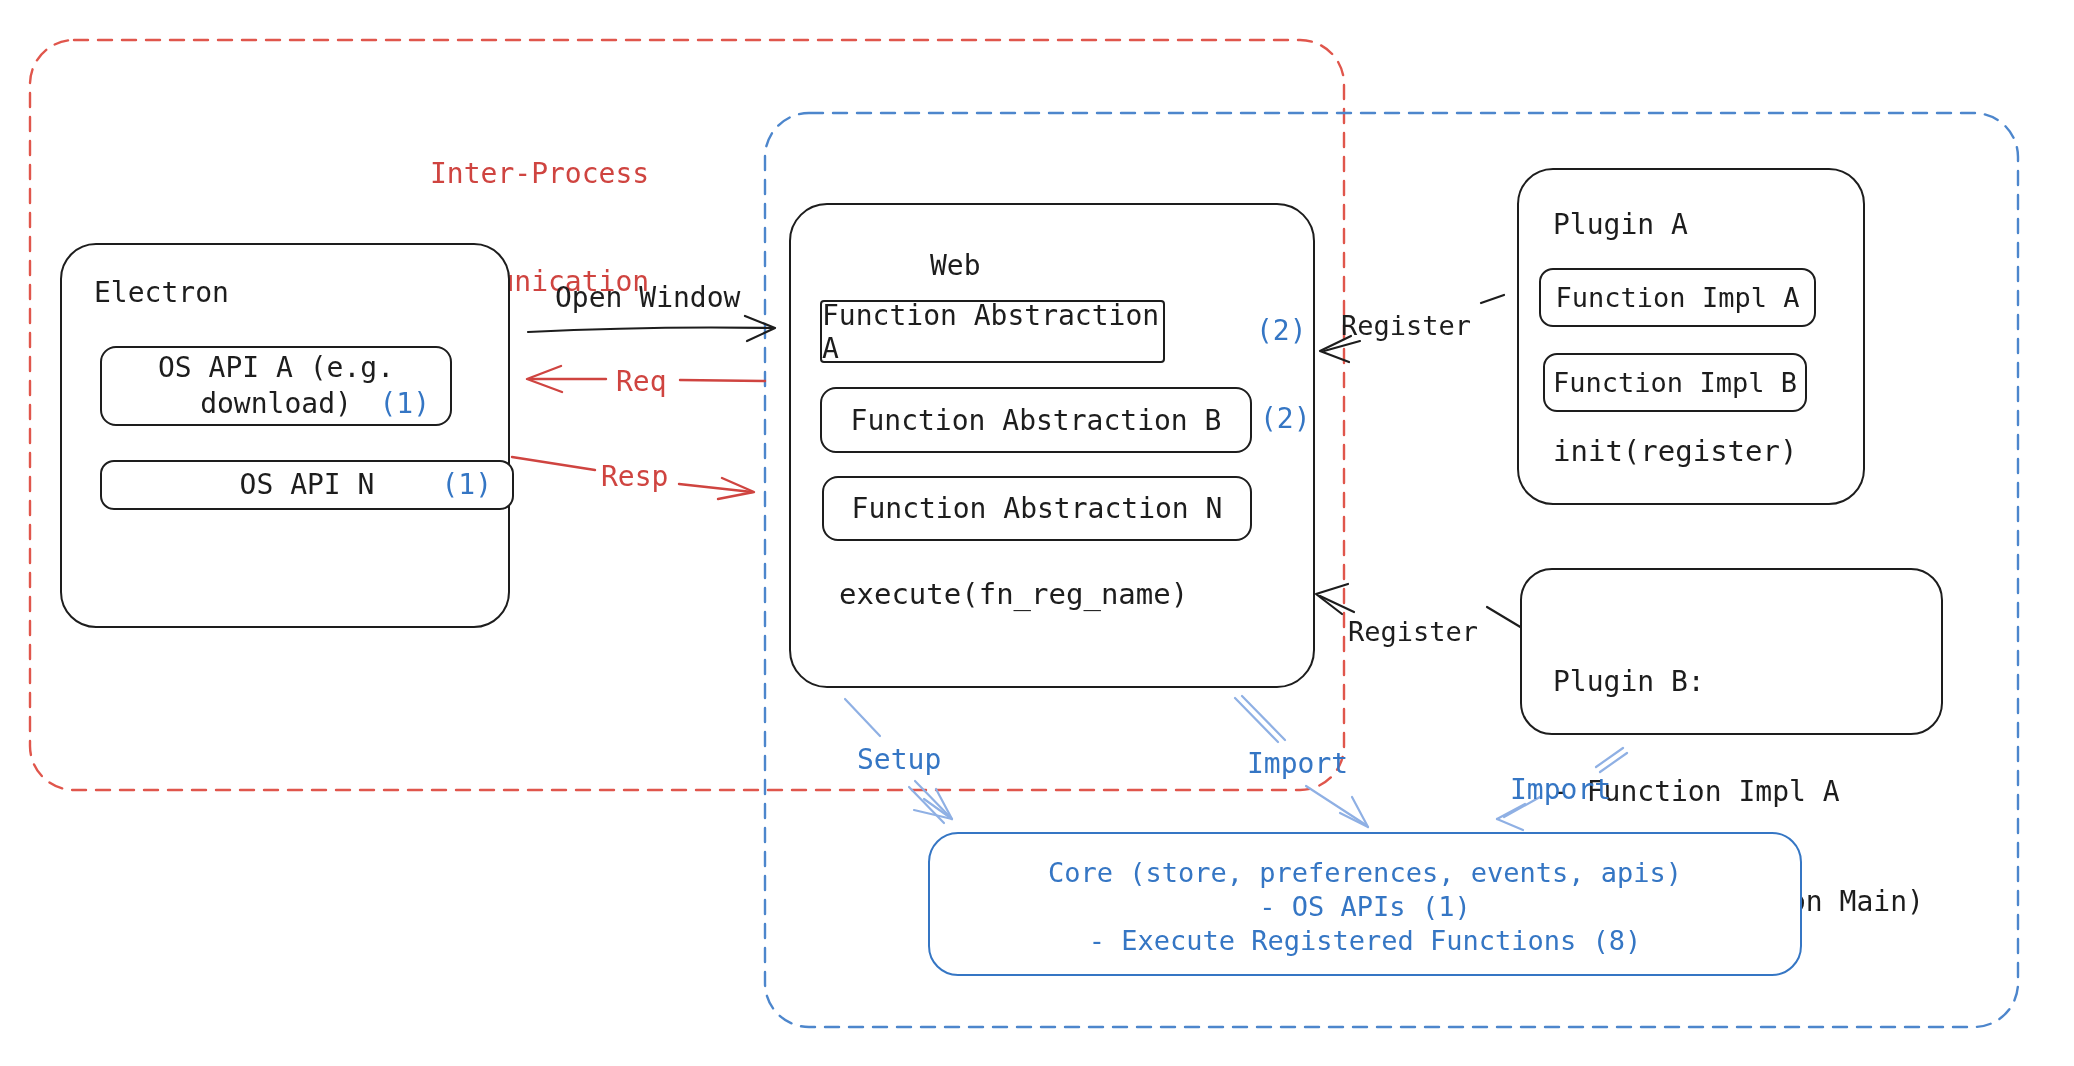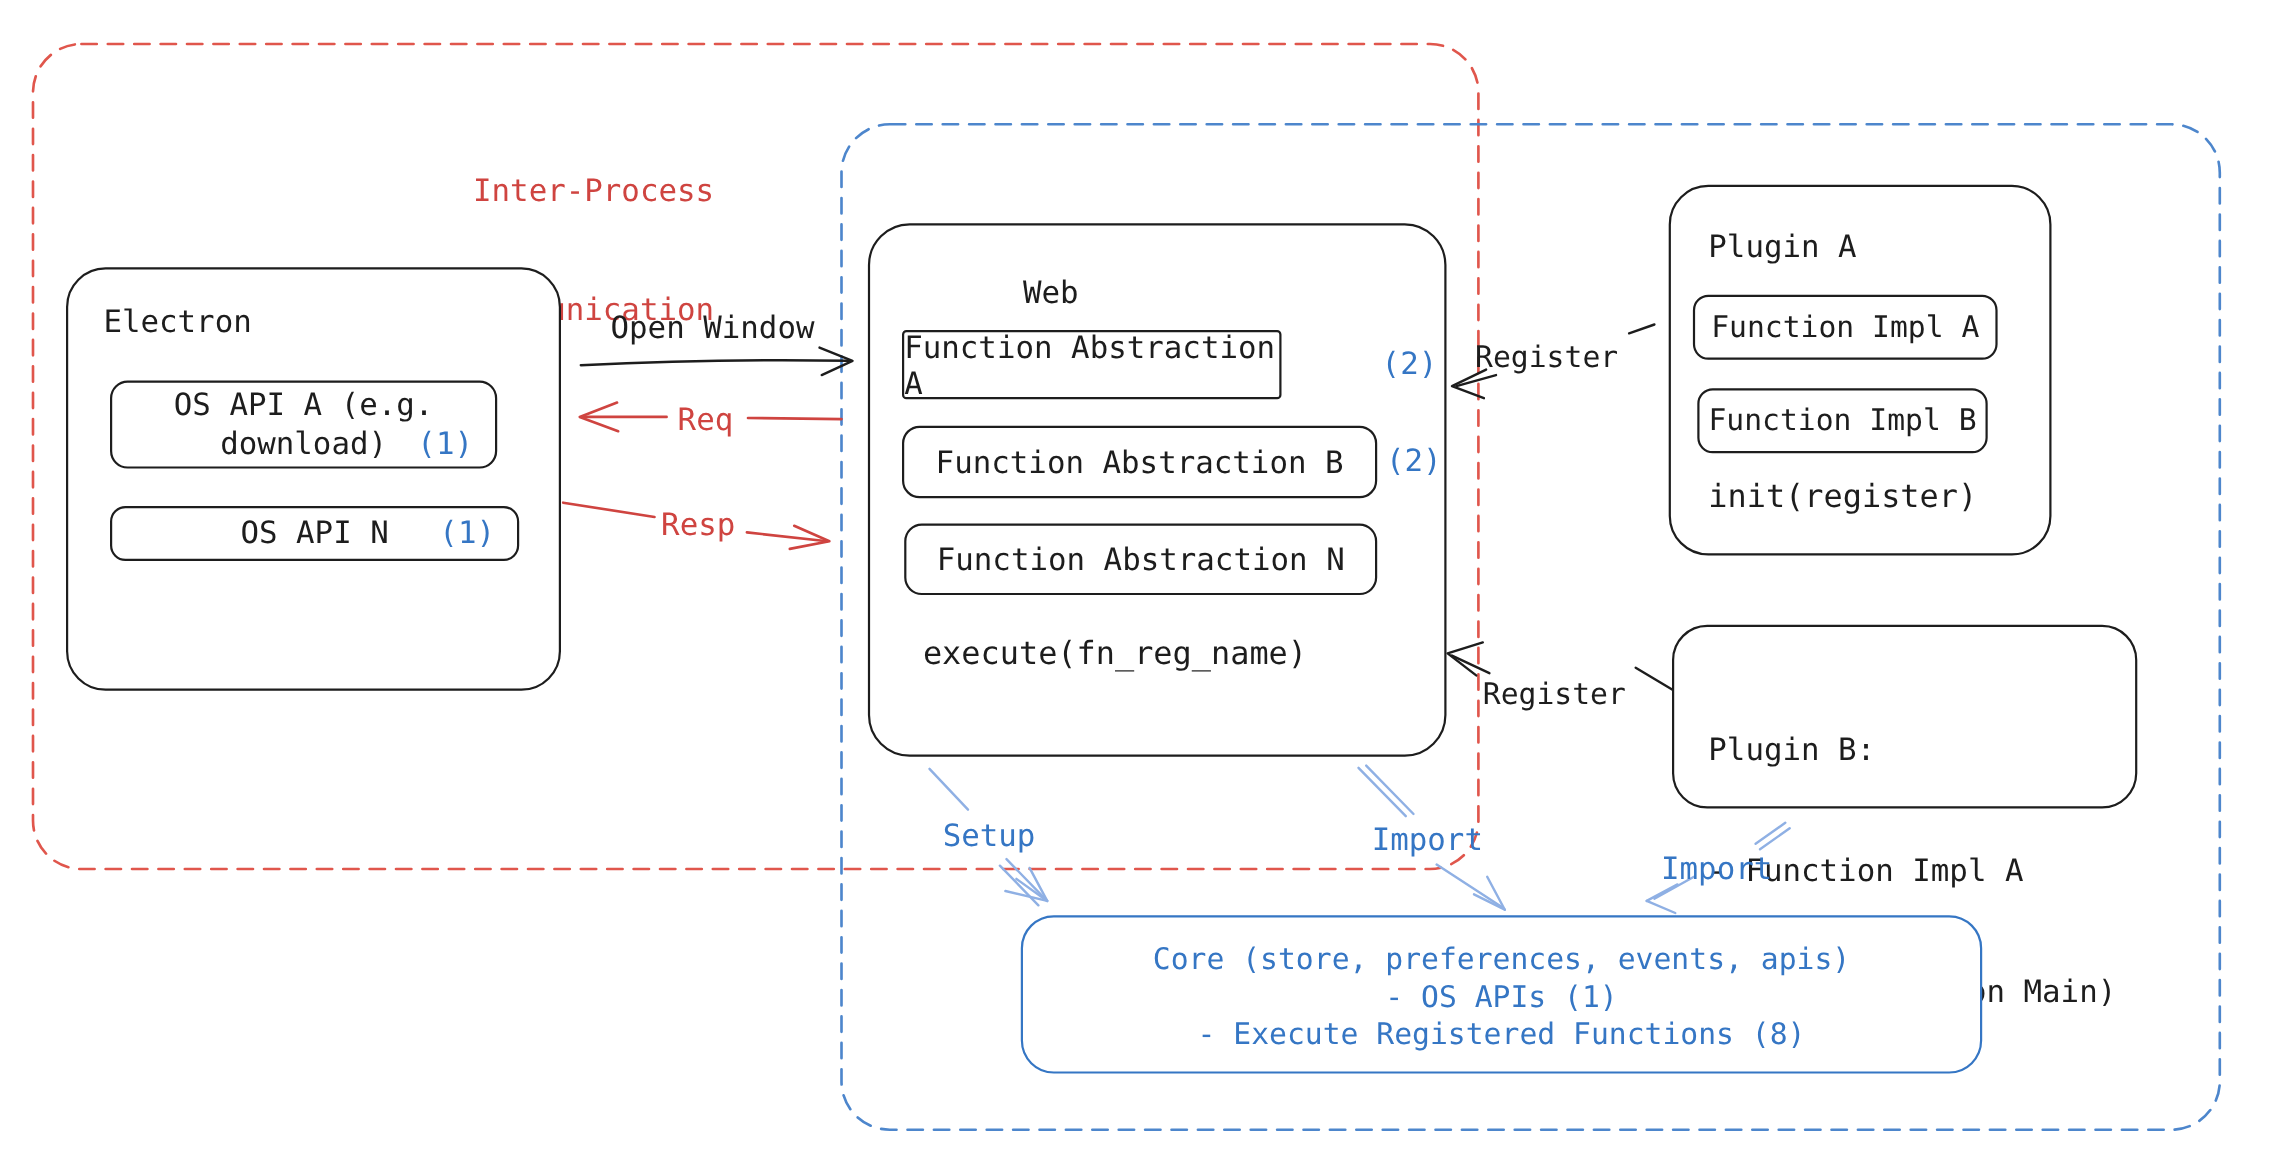--- a/index.html
+++ b/index.html
@@ -123,21 +123,21 @@
   <div class="lbl" style="left:94px; top:276px;">Electron</div>
 
   <div class="box col" style="left:100px; top:346px; width:352px; height:80px; border-radius:16px; border-width:2px;">
     <div class="inner-row">OS API A (e.g.</div>
     <div class="inner-row">
       <span>download)</span>
       <span class="ref-in">(1)</span>
     </div>
   </div>
 
-  <div class="box col" style="left:100px; top:460px; width:372px; height:50px; border-radius:14px; border-width:2px;justify-content:center;">
+  <div class="box col" style="left:100px; top:460px; width:414px; height:50px; border-radius:14px; border-width:2px;justify-content:center;">
     <div class="inner-row">
       <span>OS API N</span>
       <span class="ref-in">(1)</span>
     </div>
   </div>
 
   <div class="box" style="left:789px; top:203px; width:526px; height:485px; border-radius:38px;"></div>
   <div class="lbl" style="left:930px; top:249px;">Web</div>
 
   <div class="box center" style="left:820px; top:300px; width:345px; height:63px; border-radius:4px; border-width:2px; font-size:28px;">

